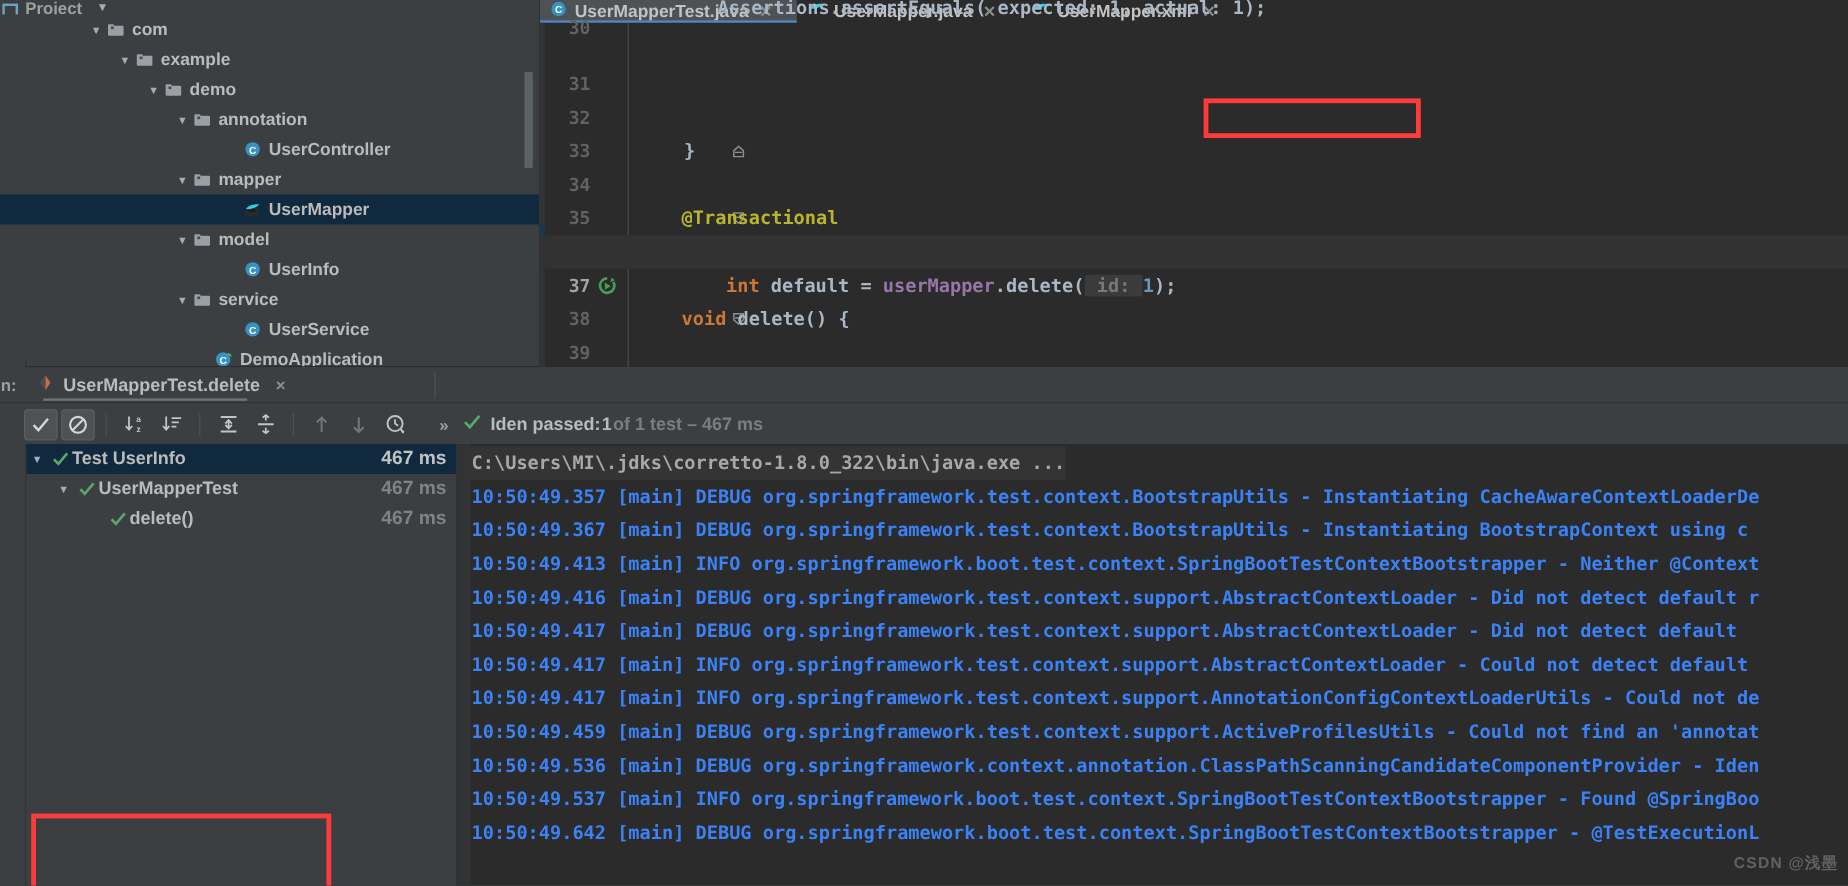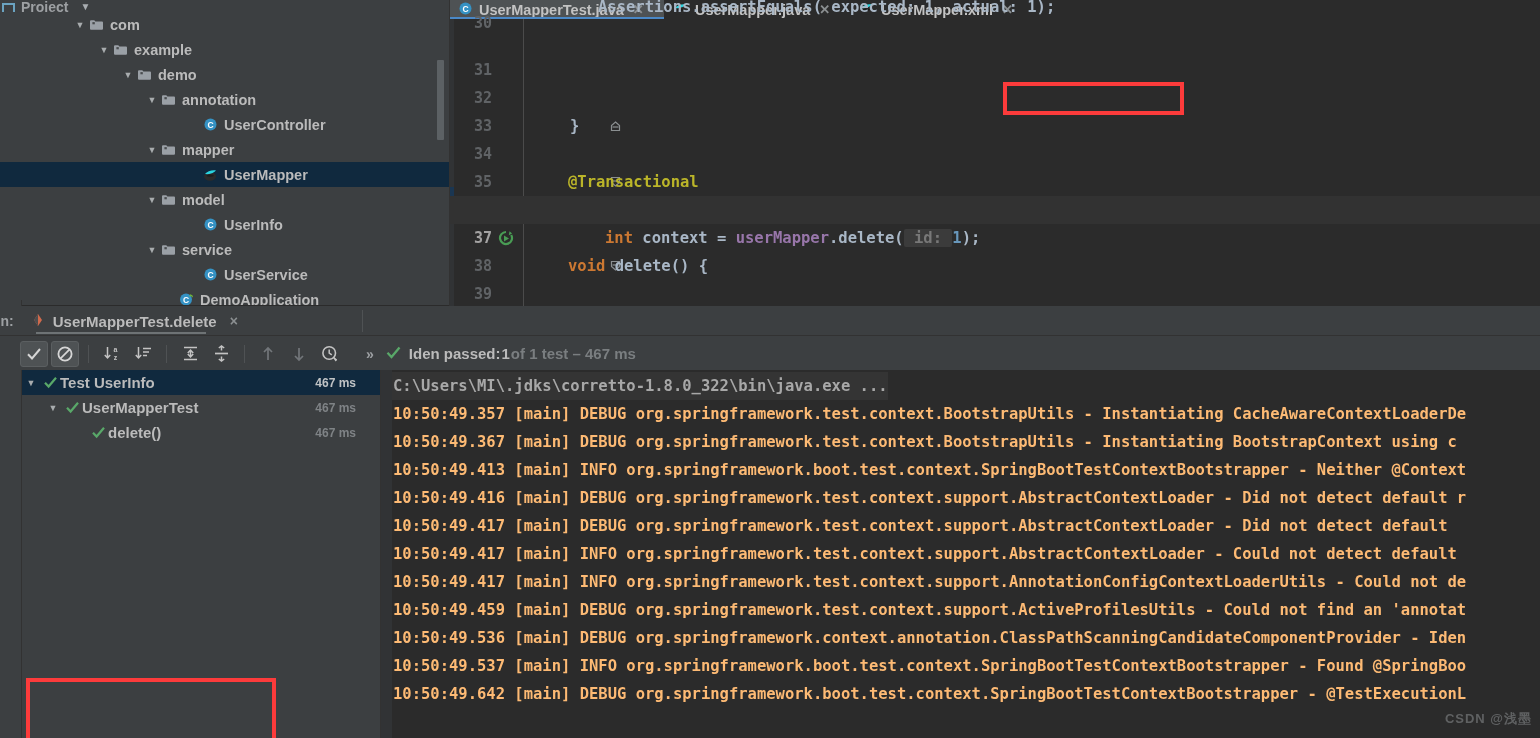--- a/index.html
+++ b/index.html
@@ -169,21 +169,21 @@
     position: absolute; left: 22px; top: 64px; width: 358px; height: 368px;
     background: #3c3f41;
   }
   .ttrow {
     height: 25px; display:flex; align-items:center; position:relative;
     font-size: 15px; color: #bbbbbb; white-space:nowrap;
   }
   .ttrow.sel { background: #10293e; }
   .ttrow .tarrow { width:18px; display:inline-flex; align-items:center; justify-content:center; color:#a8acae; font-size:9px; flex:0 0 auto;}
   .ttrow .tcheck { width:20px; display:inline-flex; align-items:center; justify-content:center; flex:0 0 auto;}
-  .ttrow .tms { position:absolute; right:24px; color:#7f8386; font-size:12px; }
+  .ttrow .tms { position:absolute; right:8px; color:#7f8386; font-size:16px; }
   .ttrow.sel .tms { color:#c0c3c5; }
 
   .redbox-tests {
     position:absolute; left:26px; top:372px; width:250px; height:112px;
     border:4px solid #fc3b3b; pointer-events:none;
   }
 
   .ttsplit { position:absolute; left:380px; top:64px; width:1px; height:368px; background:#323232; }
   .ttsplit2 { position:absolute; left:21px; top:64px; width:1px; height:368px; background:#323232; }
 
@@ -192,21 +192,21 @@
     position: absolute; left: 381px; top: 64px; width: 1159px; height: 368px;
     background: #2b2b2b; overflow: hidden;
     font-family: "DejaVu Sans Mono", monospace; font-size: 15.5px;
   }
   .console .cmdline {
     height: 28px; line-height: 28px; white-space: pre; padding-left: 12px;
     color: #a8a8a8; background: #343434; display:inline-block; margin-top:2px;
   }
   .logline {
     height: 28px; line-height: 28px; white-space: pre; padding-left: 12px;
-    color: #fdba74;
+    color: #3b82f6;
   }
   .console-left { position:absolute; left:0; top:0; width:11px; height:368px; background:#313335;}
 
   .watermark {
     position:absolute; right: 8px; bottom: 10px;
     color: #8b8e90; font-size: 13px; opacity: 0.55;
     font-family: "Liberation Sans", sans-serif; letter-spacing: 1px;
   }
 </style>
 </head>
@@ -547,21 +547,21 @@
           <svg width="13" height="28" viewBox="0 0 13 28">
               <path d="M2.5 9.5h8v5l-4 3.5-4-3.5z" fill="none" stroke="#8b8f91" stroke-width="1.2"></path>
               <path d="M3.5 13h6" stroke="#8b8f91" stroke-width="1.2"></path>
             </svg>
         </span>
         <span class="ctext" style="left:118px"><span class="kw">void</span><span> delete() {</span></span>
       </div>
 
       <div class="cline">
         <span class="gutter-num">36</span>
-        <span class="ctext" style="left:155px"><span class="kw">int</span><span> context = </span><span class="fld">userMapper</span><span>.delete(</span><span class="hintp"> id: </span><span class="num">1</span><span>);</span></span>
+        <span class="ctext" style="left:155px"><span class="kw">int</span><span> default = </span><span class="fld">userMapper</span><span>.delete(</span><span class="hintp"> id: </span><span class="num">1</span><span>);</span></span>
       </div>
 
       <div class="cline cur">
         <span class="gutter-num bold">37</span>
       </div>
 
       <div class="cline">
         <span class="gutter-num">38</span>
         <span class="fold">
           

